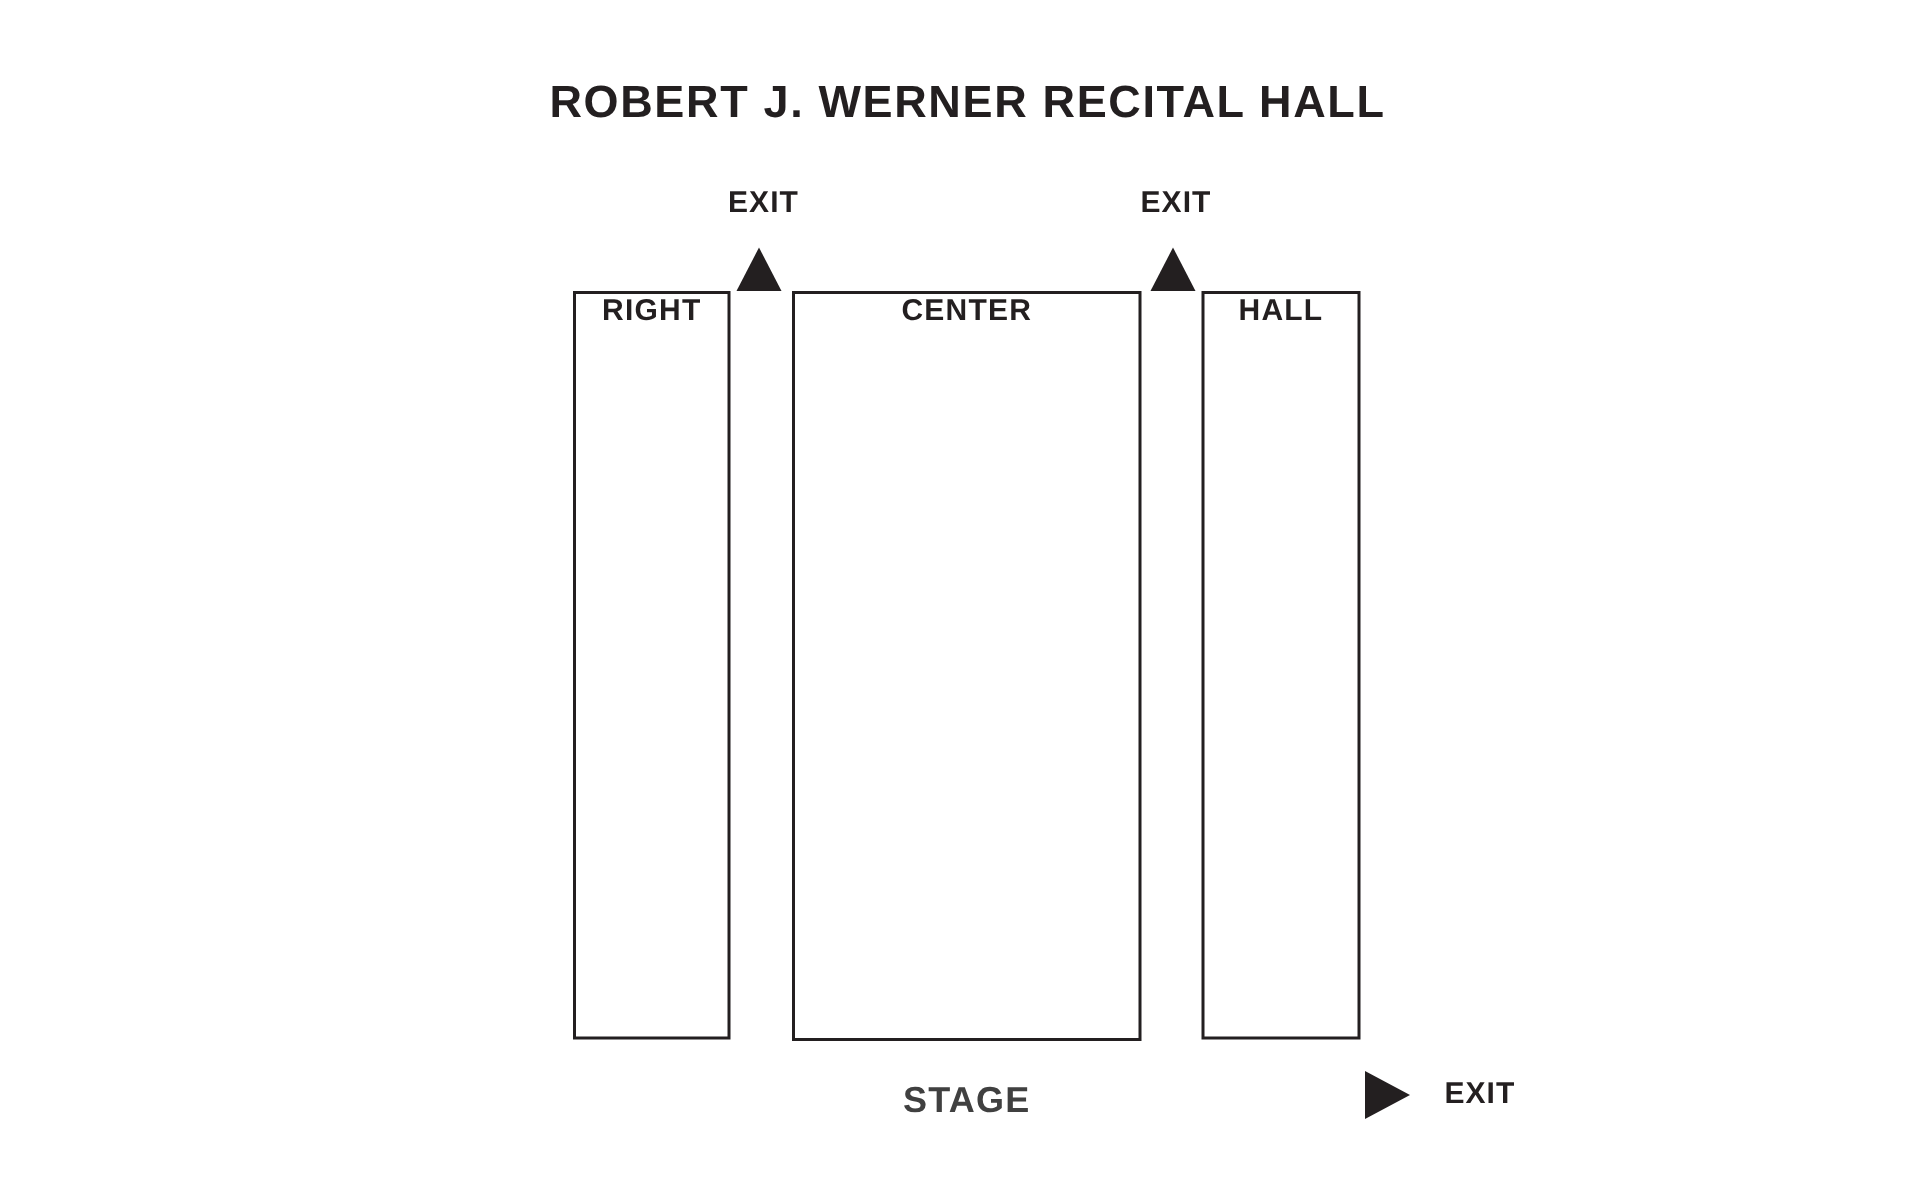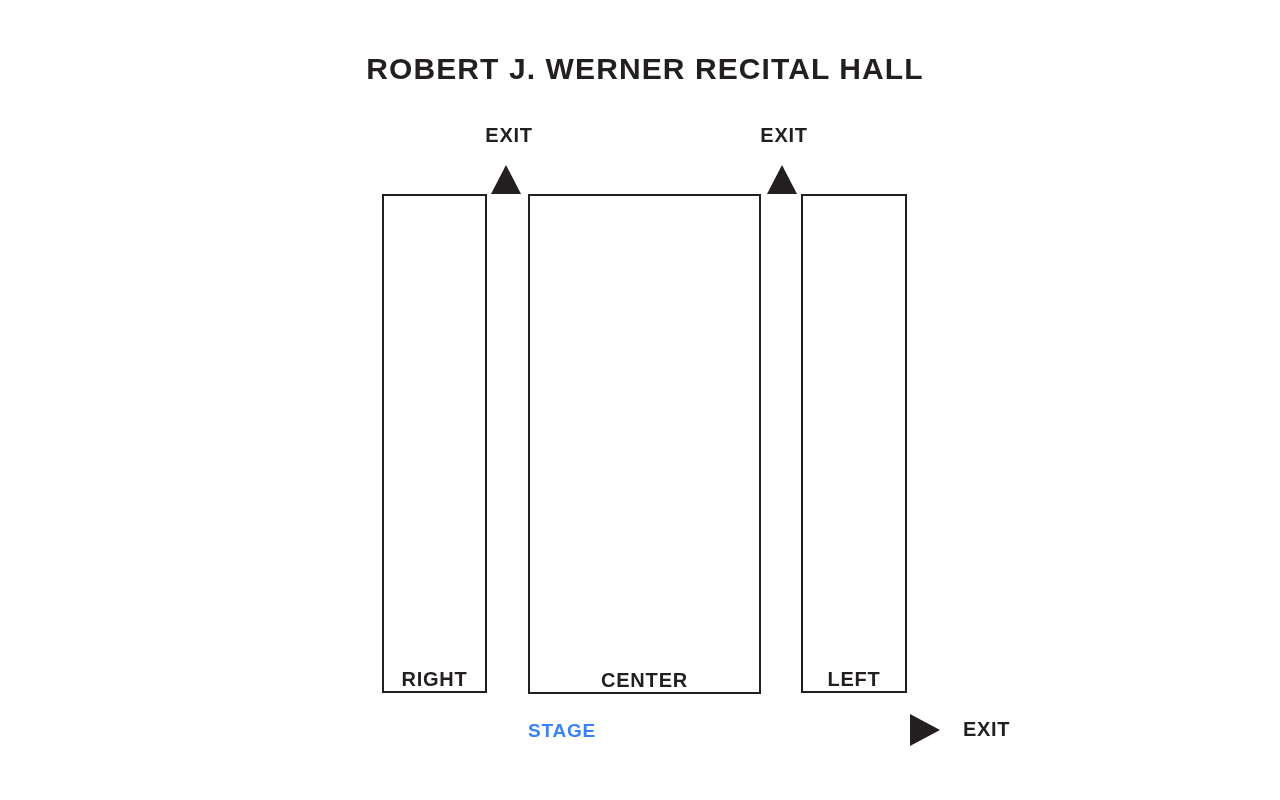--- a/index.html
+++ b/index.html
@@ -71,21 +71,21 @@
     top: 714px;
   }
 
   
   .section-box {
     position: absolute;
     box-sizing: border-box;
     border: 2.5px solid #231f20;
     background: #ffffff;
     display: flex;
-    align-items: flex-end;
+    align-items: flex-start;
     justify-content: center;
   }
   .section-box.right  { left: 382px; top: 194px; width: 105px; height: 499px; }
   .section-box.center { left: 528px; top: 194px; width: 233px; height: 500px; }
   .section-box.left   { left: 801px; top: 194px; width: 106px; height: 499px; }
 
   .section-label {
     font-size: 20px;
     font-weight: bold;
     letter-spacing: 0.8px;
@@ -93,24 +93,25 @@
     white-space: nowrap;
     user-select: none;
   }
 
   
   .stage-label {
     position: absolute;
     left: 528px;
     top: 720px;
     width: 233px;
-    font-size: 19px;
+    text-align: center;
+    font-size: 24px;
     font-weight: bold;
     letter-spacing: 0.8px;
-    color: #3b82f6;
+    color: #404040;
     white-space: nowrap;
   }
 
   
   .exit-label-bottom {
     position: absolute;
     left: 963px;
     top: 718px;
     font-size: 20px;
     font-weight: bold;
@@ -136,21 +137,21 @@
 
   <div class="section-box right">
     <span class="section-label">RIGHT</span>
   </div>
 
   <div class="section-box center">
     <span class="section-label">CENTER</span>
   </div>
 
   <div class="section-box left">
-    <span class="section-label">LEFT</span>
+    <span class="section-label">HALL</span>
   </div>
 
   <div class="stage-label">STAGE</div>
 
   <div class="tri-right"></div>
 
   <div class="exit-label-bottom">EXIT</div>
 
 </div>
 

